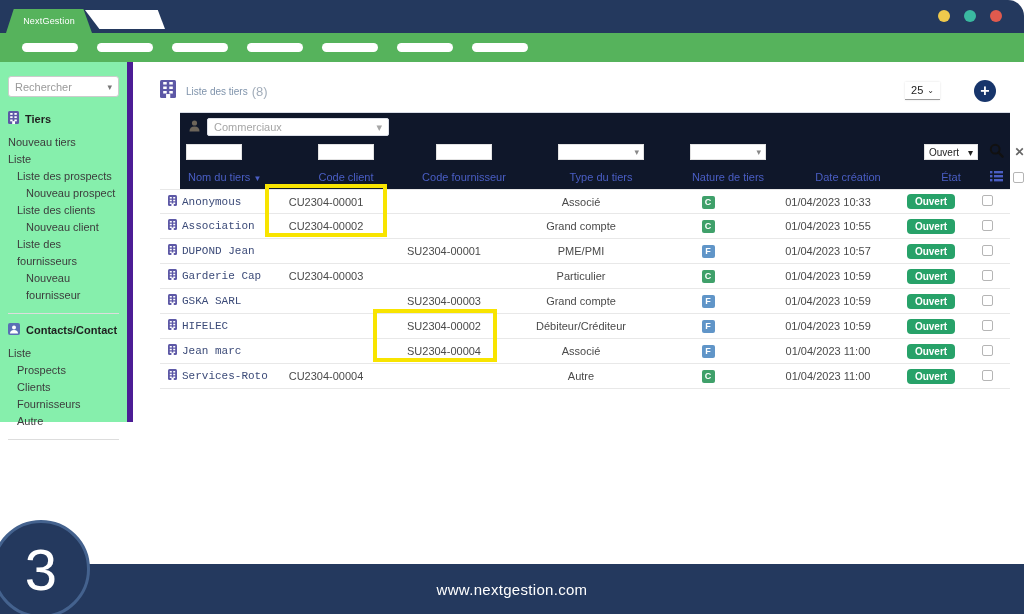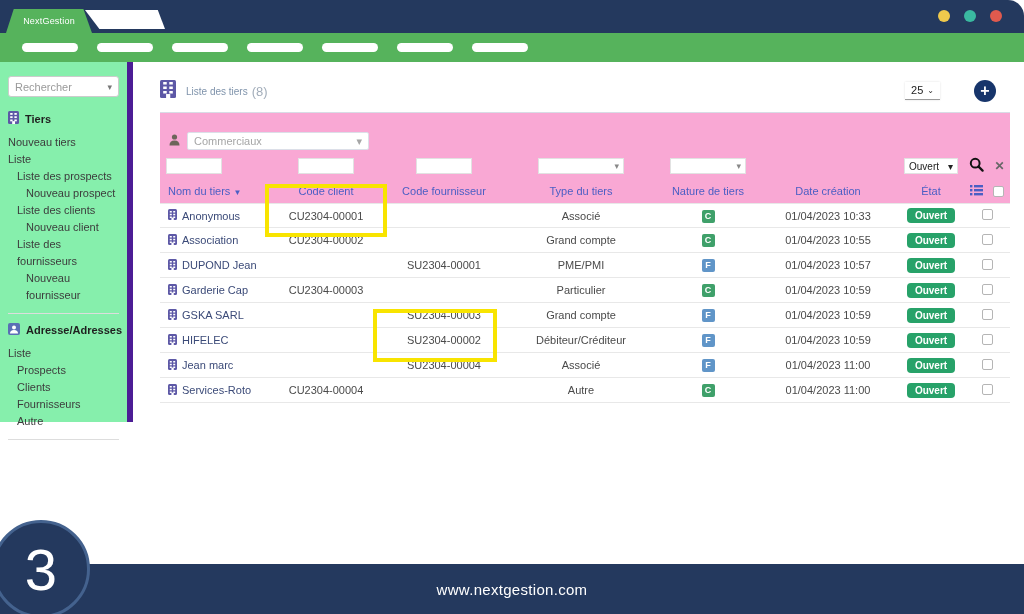--- a/index.html
+++ b/index.html
@@ -38,21 +38,21 @@
   .title-right { margin-left:auto; display:flex; align-items:center; gap:34px; padding-right:14px; }
   .pagesize { display:flex; align-items:center; gap:4px; font-size:11px; color:#222;
     border-bottom:1px solid #9a9a9a; padding:2px 6px 3px 6px; background:#fff; box-shadow:0 0 2px rgba(0,0,0,.12); }
   .pagesize .caret { font-size:8px; color:#333; }
   .add-btn { width:22px; height:22px; border-radius:50%; background:#17356b; color:#fff; font-size:16px; font-weight:bold;
     display:flex; align-items:center; justify-content:center; line-height:1; cursor:pointer; }
 
   
   .table-wrap { position:absolute; left:160px; top:112px; width:850px; }
   .grid-row { display:grid; grid-template-columns:108px 116px 120px 154px 100px 140px 66px 46px; align-items:center; }
-  .filter-block { background:#f9a8d4; border-top:1px solid #d8dce6; padding-top:16px; }
+  .filter-block { background:#0f172a; border-top:1px solid #d8dce6; padding-top:2px;margin-left:20px; }
   .commerciaux-row { display:flex; align-items:center; height:24px; padding-left:8px; gap:6px; }
   .commerciaux-select { width:182px; height:18px; background:#fff; border:1px solid #dcdfe8; border-radius:2px;
     display:flex; align-items:center; justify-content:space-between; padding:0 6px; color:#a6a6a6; font-size:11px; }
   .filter-row { height:26px; }
   .filter-row .cell { display:flex; justify-content:center; align-items:center; }
   .filter-row .cell.first { justify-content:flex-start; padding-left:6px; }
   .f-input { width:56px; height:16px; background:#fff; border:1px solid #e2e2e2; }
   .f-select { height:16px; background:#fff; border:1px solid #e2e2e2; display:flex; align-items:center;
     justify-content:flex-end; padding:0 4px; color:#888; font-size:9px; }
   .f-select.type { width:86px; } .f-select.nature { width:76px; }
@@ -60,21 +60,21 @@
   .icon-cell { display:flex; align-items:center; justify-content:center; gap:10px; }
   .x-icon { color:#666; font-size:12px; font-weight:bold; cursor:pointer; }
   .header-row { height:24px; font-size:11px; color:#4a5ec4; }
   .header-row .cell { text-align:center; }
   .header-row .cell.first { text-align:left; padding-left:8px; }
   .sort-caret { font-size:8px; }
   .rows { background:#fff; }
   .data-row { height:25px; border-bottom:1px solid #e8e8e8; font-size:11px; }
   .data-row:first-child { border-top:1px solid #e8e8e8; }
   .cell { overflow:hidden; white-space:nowrap; }
-  .cell.name { display:flex; align-items:center; gap:5px; padding-left:8px; }
+  .cell.name { display:flex; align-items:center; gap:5px; padding-left:8px;font-family:Liberation Mono, monospace; }
   .row-link { color:#3b4a78; text-decoration:none; cursor:pointer; }
   .cell.center { text-align:center; color:#4a4a4a; }
   .badge { display:inline-block; width:13px; height:13px; border-radius:2px; color:#fff; font-size:9px; font-weight:bold;
     text-align:center; line-height:13px; }
   .status-pill { display:inline-block; background:#27a269; color:#fff; font-size:10px; font-weight:bold;
     padding:2px 8px; border-radius:4px; cursor:pointer; }
   .checkbox { display:inline-block; width:11px; height:11px; border:1px solid #b5b5b5; border-radius:2px; background:#fff; cursor:pointer; }
 
   
   .hl-box { position:absolute; border:4px solid #f8e400; pointer-events:none; }
@@ -145,21 +145,21 @@
         <div class="side-item" style="padding-left: 18px;">Nouveau client</div>
         <div class="side-item" style="padding-left: 9px;">Liste des fournisseurs</div>
         <div class="side-item" style="padding-left: 18px;">Nouveau fournisseur</div>
         <hr class="divider">
         <div class="side-section-title">
           <span class="icon-svg"><svg width="12" height="12" viewBox="0 0 12 12">
               <rect width="12" height="12" rx="2" fill="#5a6fb5"></rect>
               <circle cx="6" cy="4.4" r="2" fill="#fff"></circle>
               <path d="M2 10.5 Q2 7 6 7 Q10 7 10 10.5 Z" fill="#fff"></path>
             </svg></span>
-          <span>Adresse/Adresses</span>
+          <span>Contacts/Contact</span>
         </div>
         <div class="side-item" style="padding-left: 0px;">Liste</div>
         <div class="side-item" style="padding-left: 9px;">Prospects</div>
         <div class="side-item" style="padding-left: 9px;">Clients</div>
         <div class="side-item" style="padding-left: 9px;">Fournisseurs</div>
         <div class="side-item" style="padding-left: 9px;">Autre</div>
         <hr class="divider">
       </div>
   </div>
 

